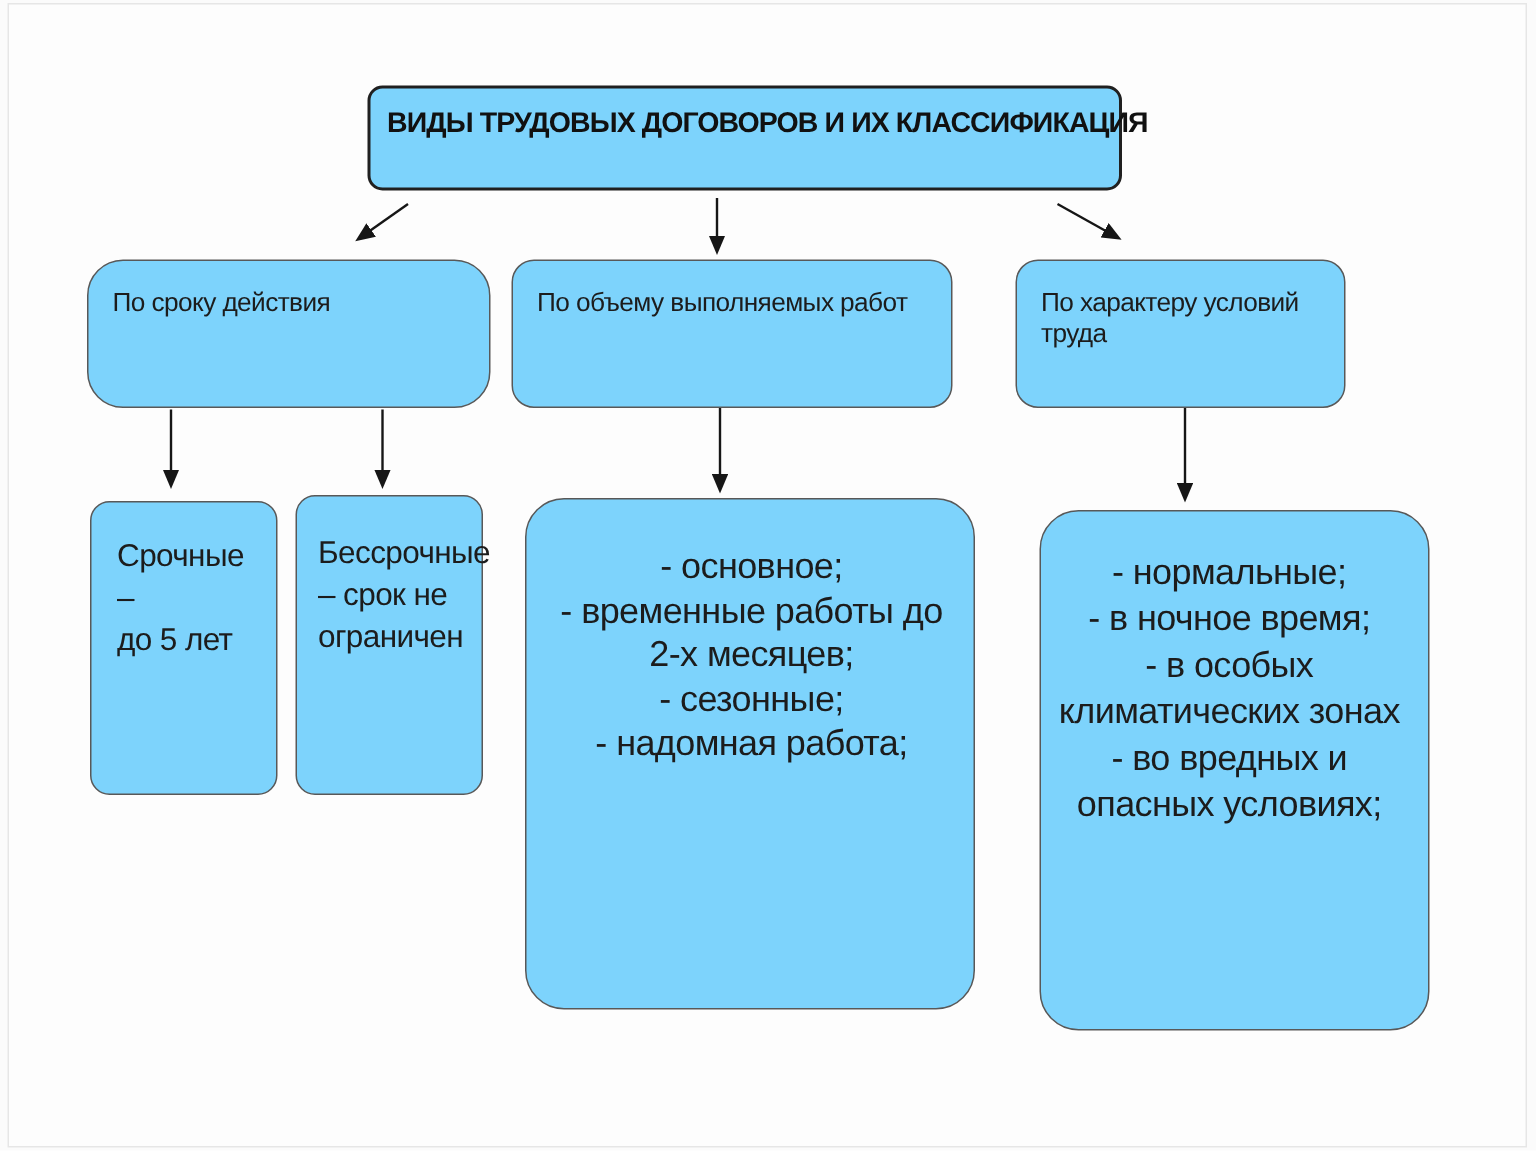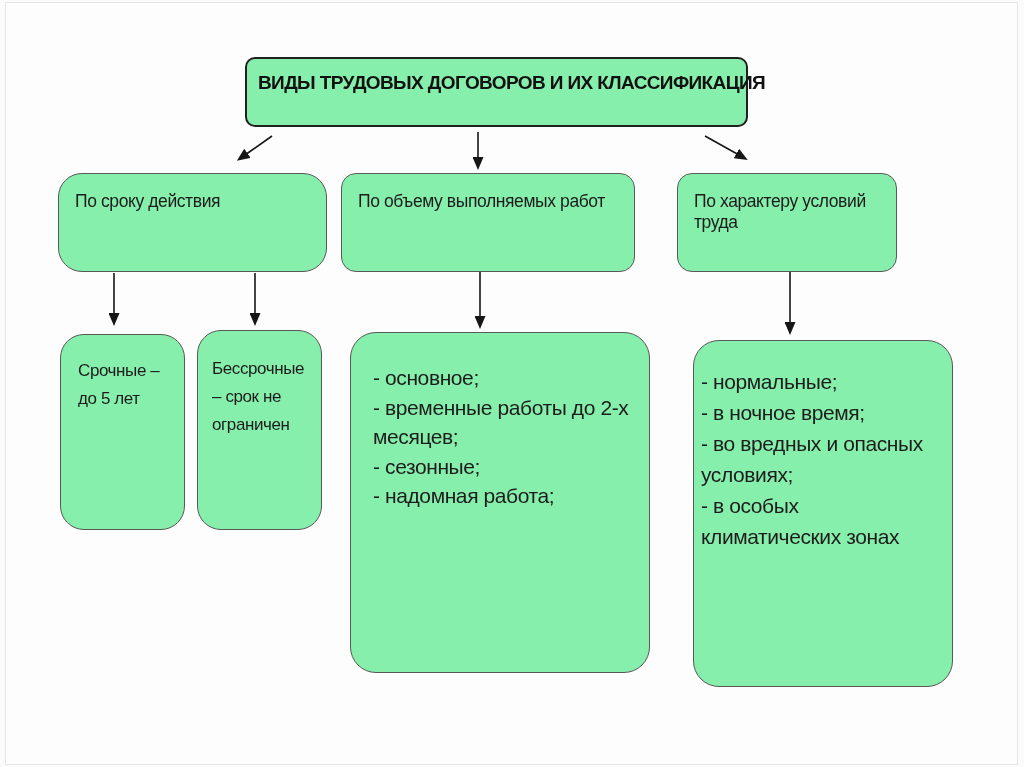--- a/index.html
+++ b/index.html
@@ -17,21 +17,21 @@
   }
   .slide-frame {
     position: absolute;
     left: 5px; top: 2px; right: 6px; bottom: 2px;
     border: 1px solid #e6e6e6;
     background: #fdfdfd;
     pointer-events: none;
   }
   .box {
     position: absolute;
-    background: #86efac;
+    background: #7dd3fc;
     border: 1.5px solid #585858;
     color: #1c1c1c;
   }
   .title-box {
     left: 245px; top: 57px; width: 503px; height: 70px;
     border: 2px solid #202020;
     border-radius: 10px;
     padding: 13px 10px 0 11px;
   }
   .title-text {
@@ -44,32 +44,33 @@
   .branch-box {
     border-radius: 15px;
     padding: 17px 14px 0 16px;
     font-size: 17.5px;
     letter-spacing: -0.4px;
   }
   .branch-term       { left: 58px;  top: 173px; width: 269px; height: 99px; border-radius: 24px; }
   .branch-volume     { left: 341px; top: 173px; width: 294px; height: 99px; }
   .branch-conditions { left: 677px; top: 173px; width: 220px; height: 99px; }
   .leaf-box {
-    border-radius: 24px;
-    font-size: 17px;
+    border-radius: 13px;
+    font-size: 21px;
     letter-spacing: -0.4px;
     line-height: 28px;
   }
   .leaf-pre { white-space: pre-line; }
   .leaf-fixed     { left: 60px;  top: 334px; width: 125px; height: 196px; padding: 22px 6px 0 17px; }
   .leaf-unlimited { left: 197px; top: 330px; width: 125px; height: 200px; padding: 24px 18px 0 14px; }
   .leaf-list {
     border-radius: 26px;
-    font-size: 21px;
+    font-size: 24px;
     letter-spacing: -0.4px;
+    text-align: center;
   }
   .leaf-volume-list {
     left: 350px; top: 332px; width: 300px; height: 341px;
     padding: 30px 20px 0 22px;
     line-height: 29.5px;
   }
   .leaf-conditions-list {
     left: 693px; top: 340px; width: 260px; height: 347px;
     padding: 25px 14px 0 7px;
     line-height: 31px;
@@ -130,16 +131,16 @@
   <div class="box leaf-list leaf-volume-list">
     <div>- основное;</div>
     <div>- временные работы до 2-х месяцев;</div>
     <div>- сезонные;</div>
     <div>- надомная работа;</div>
   </div>
 
   <div class="box leaf-list leaf-conditions-list">
     <div>- нормальные;</div>
     <div>- в ночное время;</div>
+    <div>- в особых климатических зонах</div>
     <div>- во вредных и опасных условиях;</div>
-    <div>- в особых климатических зонах</div>
   </div>
 </div>
 
 </body></html>

